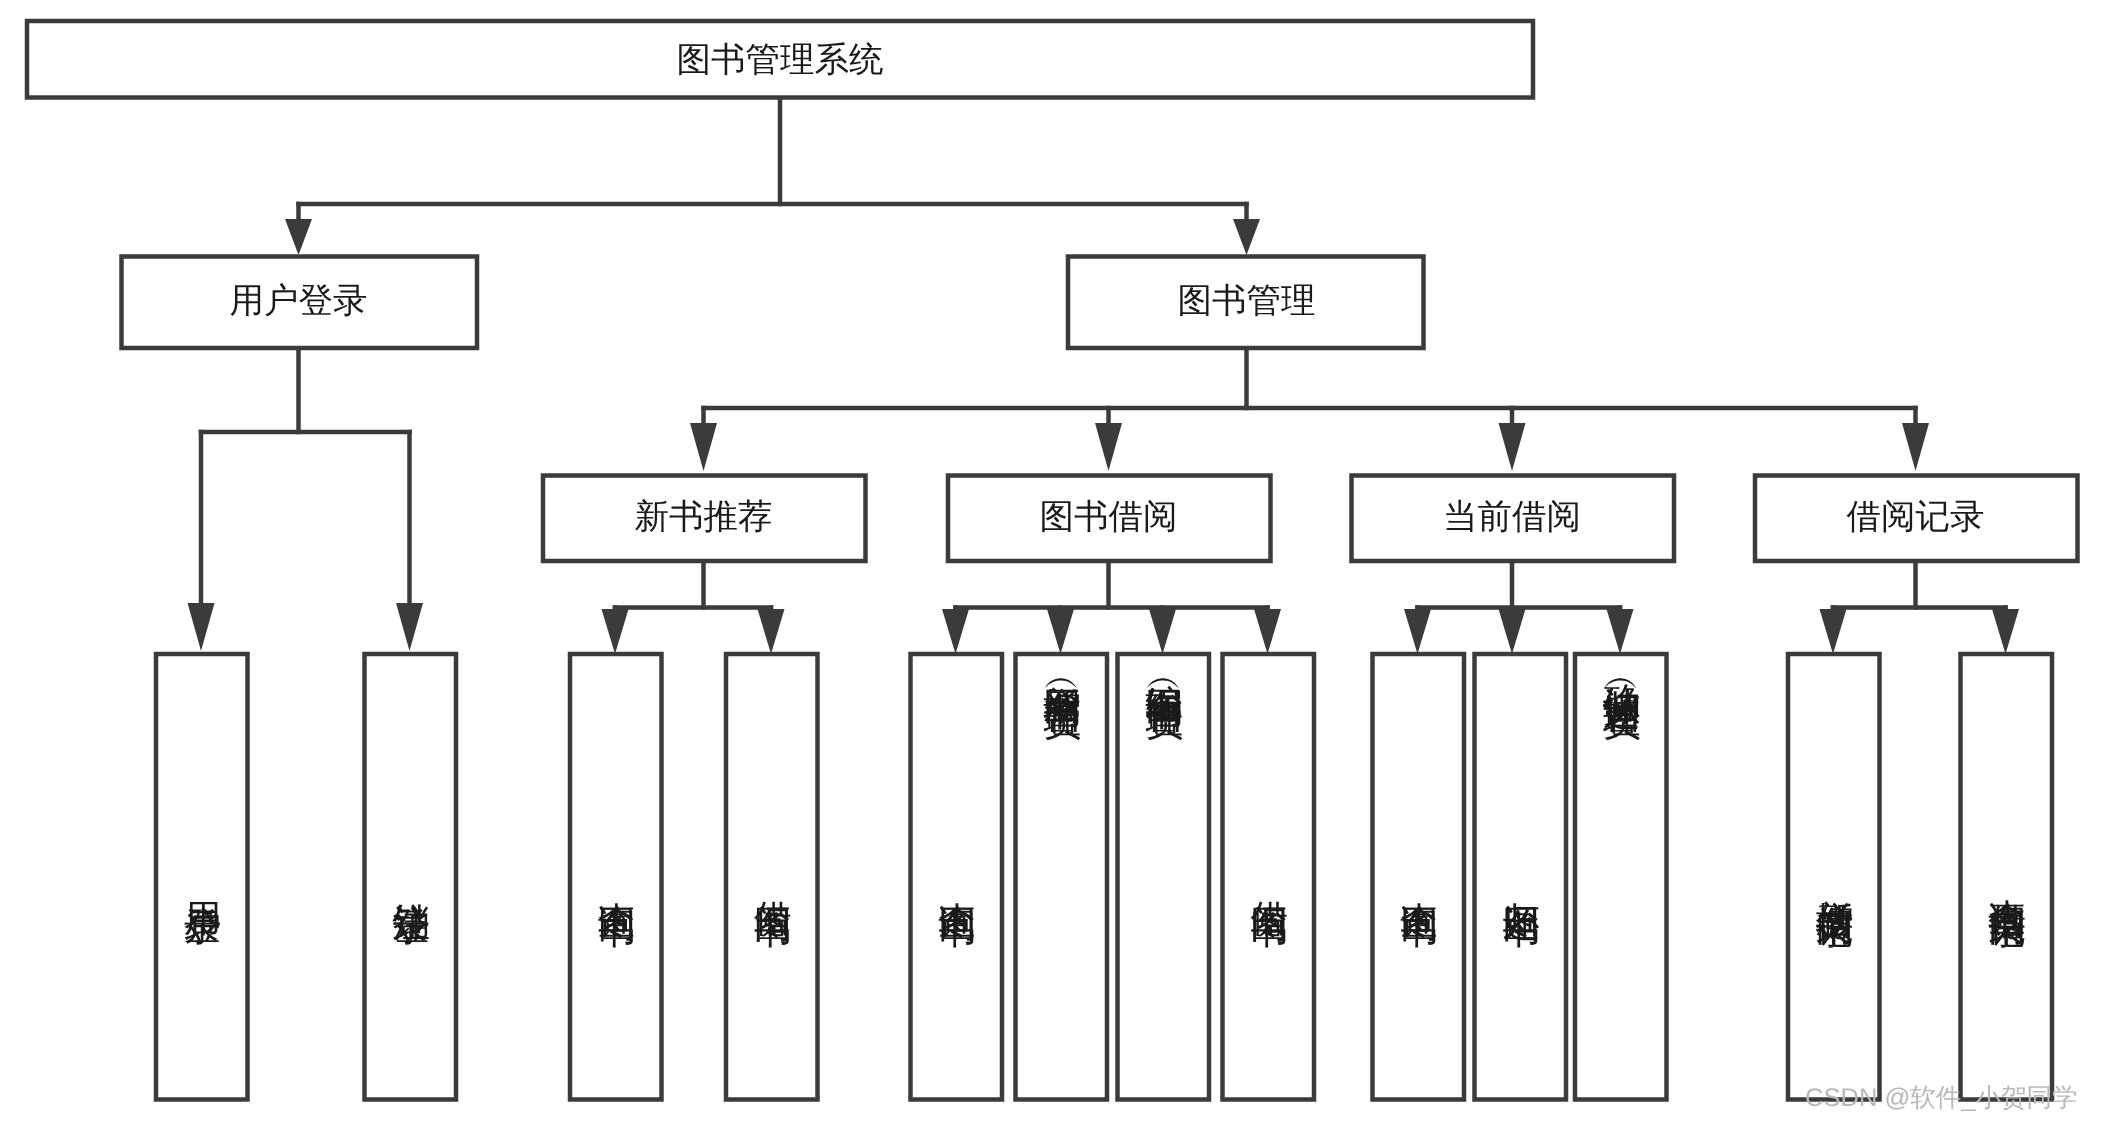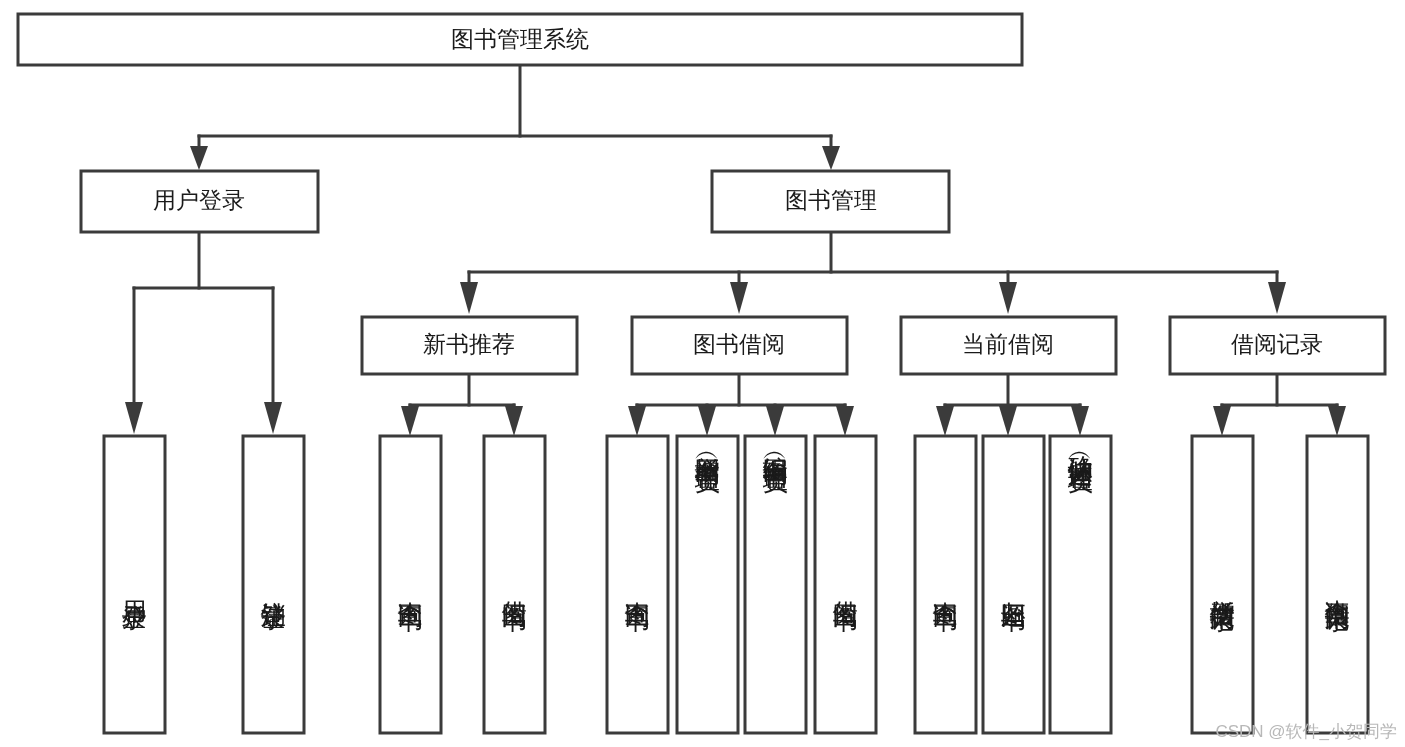--- a/index.html
+++ b/index.html
@@ -62,21 +62,21 @@
     text-orientation: upright;
     font-family: "Liberation Sans", "DejaVu Sans", sans-serif;
     font-size: 25px;
     line-height: 1.05;
     letter-spacing: 2px;
     color: #1a1a1a;
     white-space: nowrap;
   }
   .watermark {
     position: absolute;
-    right: 8px;
+    right: 20px;
     bottom: 4px;
     font-family: "Liberation Sans", "DejaVu Sans", sans-serif;
     font-size: 17px;
     color: #b8b8b8;
     white-space: nowrap;
     pointer-events: none;
   }
 </style>
 </head>
 <body>

